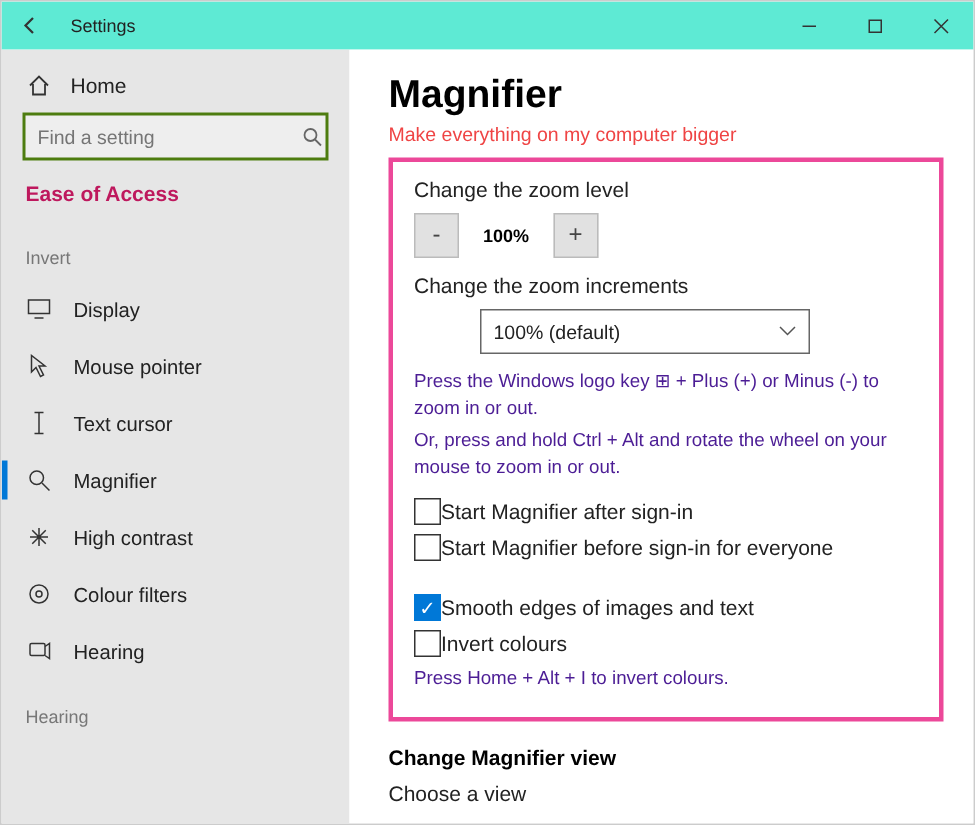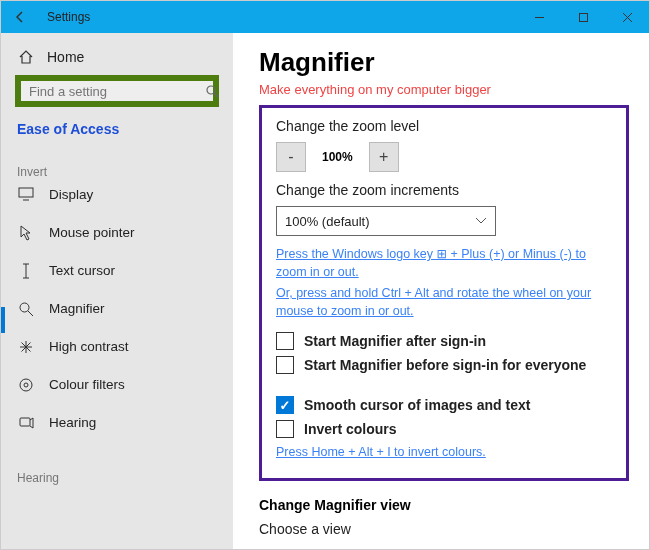--- a/index.html
+++ b/index.html
@@ -1,46 +1,46 @@
 <!DOCTYPE html>
 <html><head>
 <meta charset="utf-8">
 <style>
   * { box-sizing: border-box; margin: 0; padding: 0; font-family: "Segoe UI", Arial, sans-serif; }
   body { width: 650px; height: 550px; background: #fff; overflow: hidden; border: 1px solid #ccc; }
   .window { display: flex; flex-direction: column; width: 100%; height: 100%; }
-  .titlebar { height: 32px; display: flex; align-items: center; padding: 0 0 0 12px; background: #0ea5e9; }
+  .titlebar { height: 32px; display: flex; align-items: center; padding: 0 0 0 12px; background: #5eead4; }
   .titlebar .back { width: 20px; font-size: 16px; color: #333; }
   .titlebar .title { margin-left: 14px; font-size: 12px; color: #222; }
   .titlebar .spacer { flex: 1; }
   .winbtn { width: 44px; height: 32px; display: flex; align-items: center; justify-content: center; font-size: 12px; color: #333; }
   .body { flex: 1; display: flex; overflow: hidden; }
   .sidebar { width: 232px; background: #e6e6e6; padding: 10px 14px 0 14px; display: flex; flex-direction: column; gap: 0; overflow: hidden; }
   .home { display: flex; align-items: center; gap: 12px; padding: 6px 2px 10px 2px; font-size: 14px; color: #222; }
   .home .ico { width: 18px; display:flex; align-items:center; justify-content:center; }
-  .search { display: flex; align-items: center; border: 6px solid #4d7c0f; background: #eee; height: 32px; padding: 0 8px; margin-bottom: 14px; }
+  .search { display: flex; align-items: center; border: 2px solid #4d7c0f; background: #eee; height: 32px; padding: 0 8px; margin-bottom: 14px; }
   .search input { flex: 1; border: none; background: transparent; font-size: 13px; color: #555; outline: none; }
   .search .sico { width: 16px; color: #555; }
-  .category { font-size: 14px; font-weight: 600; color: #1d4ed8; margin-bottom: 20px; padding-left: 2px; }
+  .category { font-size: 14px; font-weight: 600; color: #be185d; margin-bottom: 20px; padding-left: 2px; }
   .section-label { font-size: 12px; color: #777; margin: 8px 0 8px 2px; }
   .nav { display: flex; flex-direction: column; }
-  .nav-item { display: flex; align-items: flex-start; gap: 14px; height: 38px; padding-left: 2px; font-size: 13.5px; color: #222; position: relative; }
+  .nav-item { display: flex; align-items: center; gap: 14px; height: 38px; padding-left: 2px; font-size: 13.5px; color: #222; position: relative; }
   .nav-item .ico { width: 18px; display:flex; align-items:center; justify-content:center; color:#333; }
   .nav-item.selected::before { content:""; position:absolute; left:-14px; top:6px; bottom:6px; width:4px; background:#0078d7; }
   .content { flex:1; padding: 10px 20px 0 26px; overflow: hidden; position: relative; background:#fff; }
   .heading { font-size: 26px; font-weight: 600; margin: 4px 0 4px 0; }
   .linkcut { color:#ef4444; font-size:13px; margin-bottom:8px; white-space:nowrap; overflow:hidden; }
-  .highlight-box { border: 3px solid #4c1d95; padding: 10px 16px 12px 14px; }
+  .highlight-box { border: 3px solid #ec4899; padding: 10px 16px 12px 14px; }
   .subhead { font-size: 14px; color:#222; margin-bottom: 8px; }
   .zoomrow { display:flex; align-items:center; gap:6px; margin-bottom:10px; }
   .zbtn { width:30px; height:30px; background:#e1e1e1; border:1px solid #bbb; display:flex; align-items:center; justify-content:center; font-size:16px; color:#444; }
   .zval { font-size:12px; font-weight:600; padding:0 10px; }
-  .combo { width: 220px; height:30px; border:1px solid #666; display:flex; align-items:center; justify-content:space-between; padding:0 8px; font-size:13px; color:#222; margin-bottom:10px; }
-  .hint { font-size:12.5px; color:#3b82f6; line-height:1.4; margin-bottom:4px;text-decoration:underline; }
-  .cbrow { display:flex; align-items:center; gap:10px; margin:6px 0; font-size:14px; color:#222;font-weight:bold; }
+  .combo { width: 220px; height:30px; border:1px solid #666; display:flex; align-items:center; justify-content:space-between; padding:0 8px; font-size:13px; color:#222; margin-bottom:10px;margin-left:44px; }
+  .hint { font-size:12.5px; color:#4c1d95; line-height:1.4; margin-bottom:4px; }
+  .cbrow { display:flex; align-items:center; gap:0; margin:6px 0; font-size:14px; color:#222; }
   .cb { width:18px; height:18px; border:1.5px solid #333; display:flex; align-items:center; justify-content:center; background:#fff; }
   .cb.checked { background:#0078d7; border-color:#0078d7; color:#fff; font-size:13px; line-height:1; }
   .gap { height:10px; }
   .sect2 { font-size:14px; font-weight:600; margin:16px 0 8px 0; }
   svg { display:block; }
 </style>
 </head>
 <body>
 
 <div class="window">
@@ -184,21 +184,21 @@
           <div class="cb"></div>
           <span>Start Magnifier after sign-in</span>
         </div>
         <div class="cbrow">
           <div class="cb"></div>
           <span>Start Magnifier before sign-in for everyone</span>
         </div>
         <div class="gap"></div>
         <div class="cbrow">
           <div class="cb checked">✓</div>
-          <span>Smooth cursor of images and text</span>
+          <span>Smooth edges of images and text</span>
         </div>
         <div class="cbrow">
           <div class="cb"></div>
           <span>Invert colours</span>
         </div>
         <div class="hint" style="margin-top:4px;">Press Home + Alt + I to invert colours.</div>
       </div>
 
       <div class="sect2">Change Magnifier view</div>
       <div class="subhead">Choose a view</div>

